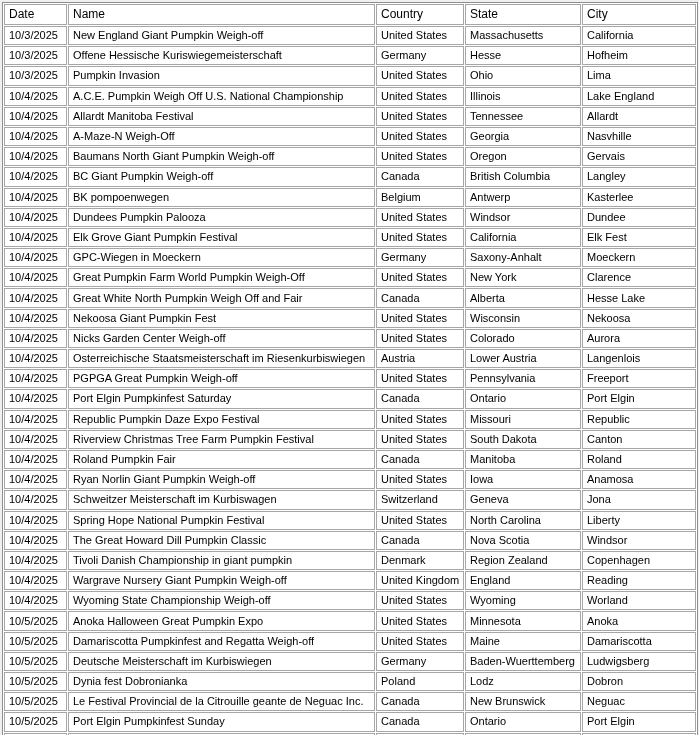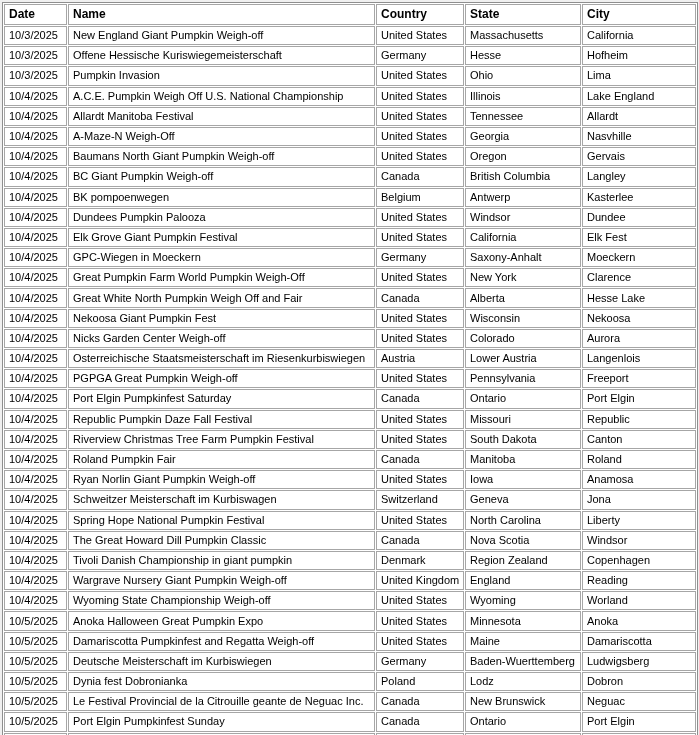--- a/index.html
+++ b/index.html
@@ -28,21 +28,21 @@
     background: #ffffff;
     color: #000000;
     text-align: left;
     vertical-align: middle;
     white-space: nowrap;
     overflow: hidden;
     padding: 2px 4px;
   }
   table.events th {
     font-size: 12px;
-    font-weight: bold;
+    font-weight: normal;
     height: 21px;
     line-height: 15px;
   }
   table.events td {
     font-size: 11px;
     line-height: 13px;
     height: 19.2px;
   }
   tr[data-name="partial-row"] td {
     height: 19.2px;
@@ -198,21 +198,21 @@
         </tr>
         <tr data-name="table-row">
           <td data-name="cell-date">10/4/2025</td>
           <td data-name="cell-name">Port Elgin Pumpkinfest Saturday</td>
           <td data-name="cell-country">Canada</td>
           <td data-name="cell-state">Ontario</td>
           <td data-name="cell-city">Port Elgin</td>
         </tr>
         <tr data-name="table-row">
           <td data-name="cell-date">10/4/2025</td>
-          <td data-name="cell-name">Republic Pumpkin Daze Fall Festival</td>
+          <td data-name="cell-name">Republic Pumpkin Daze Expo Festival</td>
           <td data-name="cell-country">United States</td>
           <td data-name="cell-state">Missouri</td>
           <td data-name="cell-city">Republic</td>
         </tr>
         <tr data-name="table-row">
           <td data-name="cell-date">10/4/2025</td>
           <td data-name="cell-name">Riverview Christmas Tree Farm Pumpkin Festival</td>
           <td data-name="cell-country">United States</td>
           <td data-name="cell-state">South Dakota</td>
           <td data-name="cell-city">Canton</td>

